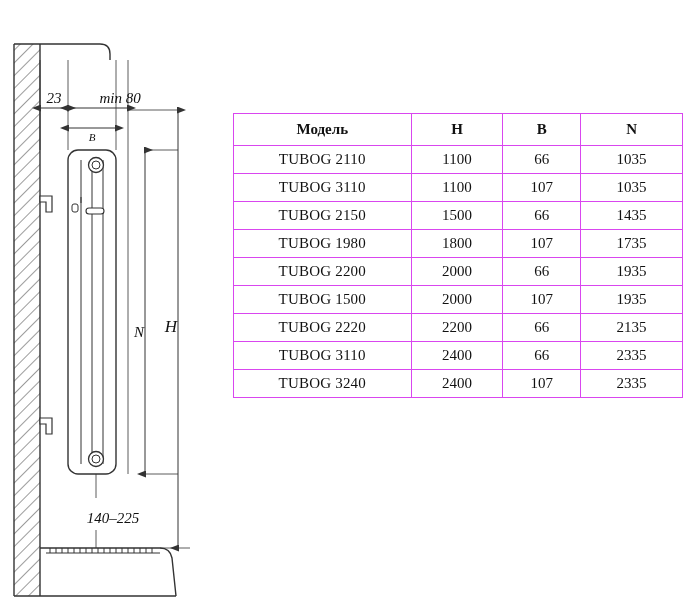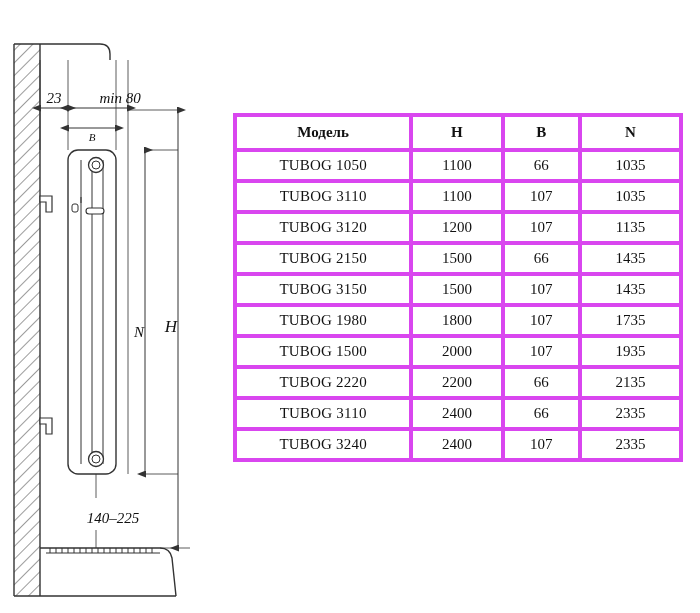--- a/index.html
+++ b/index.html
@@ -54,21 +54,21 @@
     top: 113px;
     width: 450px;
   }
   table.spec {
     border-collapse: collapse;
     width: 450px;
     background: #fff;
   }
   table.spec th,
   table.spec td {
-    border: 4px solid #d946ef;
+    border: 1px solid #d946ef;
     text-align: center;
     font-family: "Liberation Serif", serif;
     font-size: 15px;
     color: #111;
     height: 27px;
     padding: 0 4px;
     line-height: 27px;
   }
   table.spec th {
     font-weight: bold;
@@ -228,54 +228,48 @@
     <thead>
       <tr>
         <th>Модель</th>
         <th>H</th>
         <th>B</th>
         <th>N</th>
       </tr>
     </thead>
     <tbody>
       <tr>
-        <td class="model">TUBOG 1050</td>
+        <td class="model">TUBOG 2110</td>
         <td>1100</td>
         <td>66</td>
         <td>1035</td>
       </tr>
       <tr>
         <td class="model">TUBOG 3110</td>
         <td>1100</td>
         <td>107</td>
         <td>1035</td>
       </tr>
       <tr>
-        <td class="model">TUBOG 3120</td>
-        <td>1200</td>
-        <td>107</td>
-        <td>1135</td>
-      </tr>
-      <tr>
         <td class="model">TUBOG 2150</td>
         <td>1500</td>
         <td>66</td>
         <td>1435</td>
       </tr>
       <tr>
-        <td class="model">TUBOG 3150</td>
-        <td>1500</td>
-        <td>107</td>
-        <td>1435</td>
-      </tr>
-      <tr>
         <td class="model">TUBOG 1980</td>
         <td>1800</td>
         <td>107</td>
         <td>1735</td>
+      </tr>
+      <tr>
+        <td class="model">TUBOG 2200</td>
+        <td>2000</td>
+        <td>66</td>
+        <td>1935</td>
       </tr>
       <tr>
         <td class="model">TUBOG 1500</td>
         <td>2000</td>
         <td>107</td>
         <td>1935</td>
       </tr>
       <tr>
         <td class="model">TUBOG 2220</td>
         <td>2200</td>

